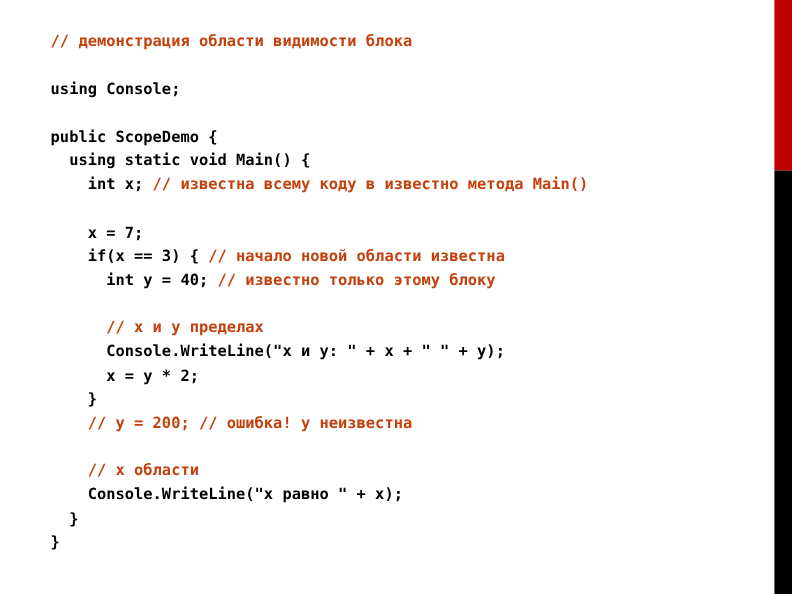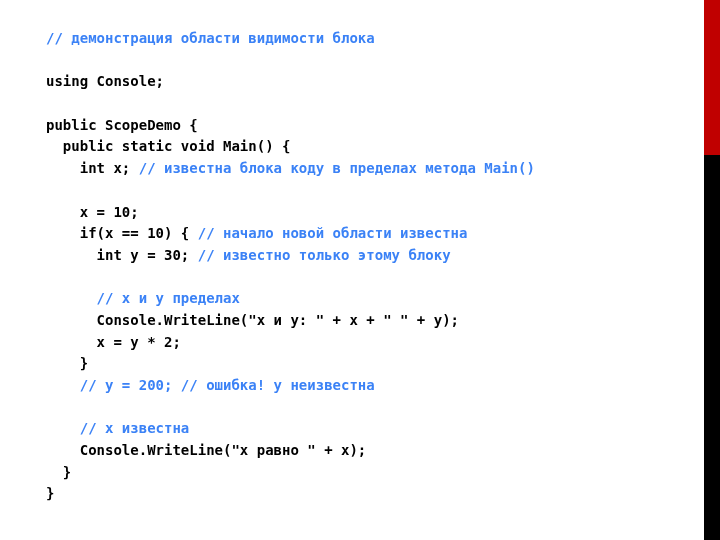--- a/index.html
+++ b/index.html
@@ -35,44 +35,44 @@
     top: 155px;
     width: 16px;
     height: 385px;
     background: #000000;
   }
   pre.code {
     margin: 0;
     white-space: pre;
     color: #000000;
   }
-  .cmt { color: #3b82f6; }
+  .cmt { color: #c2410c; }
 </style>
 </head>
 <body>
 
 <div class="slide">
   <div class="accent-red"></div>
   <div class="accent-black"></div>
   <pre class="code" id="code-block"><span><span class="cmt">// демонстрация области видимости блока</span></span>
 <span><span></span></span>
 <span><span>using Console;</span></span>
 <span><span></span></span>
 <span><span>public ScopeDemo {</span></span>
-<span><span>  public static void Main() {</span></span>
-<span><span>    int x; </span><span class="cmt">// известна блока коду в пределах метода Main()</span></span>
+<span><span>  using static void Main() {</span></span>
+<span><span>    int x; </span><span class="cmt">// известна всему коду в известно метода Main()</span></span>
 <span><span></span></span>
-<span><span>    x = 10;</span></span>
-<span><span>    if(x == 10) { </span><span class="cmt">// начало новой области известна</span></span>
-<span><span>      int y = 30; </span><span class="cmt">// известно только этому блоку</span></span>
+<span><span>    x = 7;</span></span>
+<span><span>    if(x == 3) { </span><span class="cmt">// начало новой области известна</span></span>
+<span><span>      int y = 40; </span><span class="cmt">// известно только этому блоку</span></span>
 <span><span></span></span>
 <span><span>      </span><span class="cmt">// x и y пределах</span></span>
 <span><span>      Console.WriteLine("x и y: " + x + " " + y);</span></span>
 <span><span>      x = y * 2;</span></span>
 <span><span>    }</span></span>
 <span><span>    </span><span class="cmt">// y = 200; // ошибка! y неизвестна</span></span>
 <span><span></span></span>
-<span><span>    </span><span class="cmt">// x известна</span></span>
+<span><span>    </span><span class="cmt">// x области</span></span>
 <span><span>    Console.WriteLine("x равно " + x);</span></span>
 <span><span>  }</span></span>
 <span><span>}</span></span>
 </pre>
 </div>
 
 </body></html>

